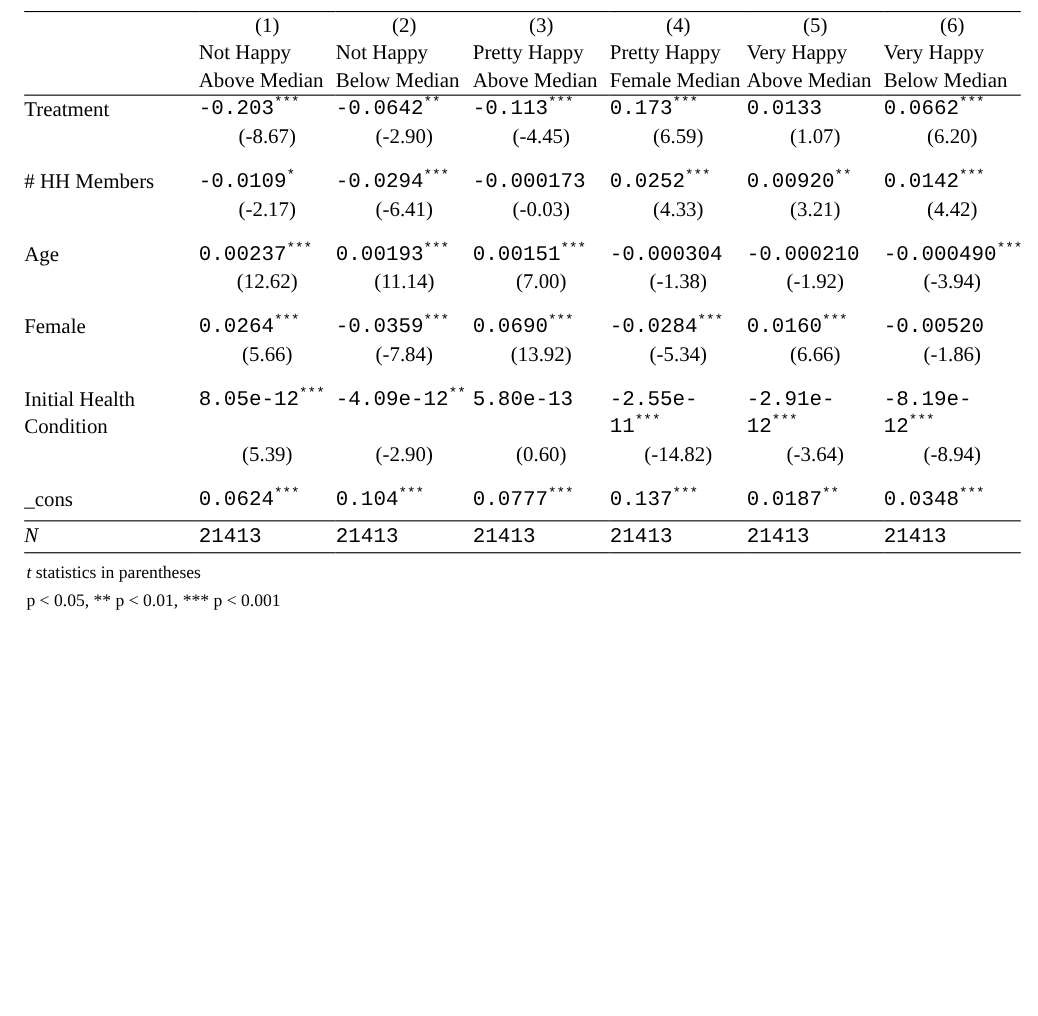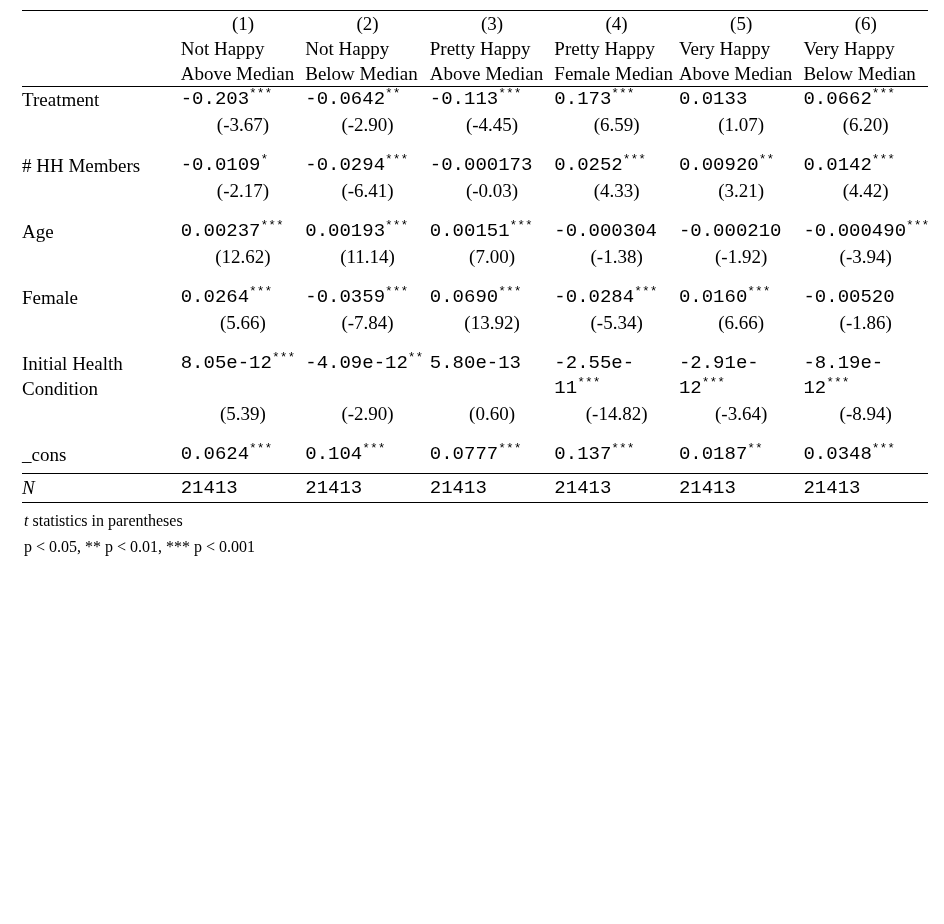--- a/index.html
+++ b/index.html
@@ -167,21 +167,21 @@
           <td class="rowlabel">Treatment</td>
           <td class="cell">-0.203<sup>***</sup></td>
           <td class="cell">-0.0642<sup>**</sup></td>
           <td class="cell">-0.113<sup>***</sup></td>
           <td class="cell">0.173<sup>***</sup></td>
           <td class="cell">0.0133</td>
           <td class="cell">0.0662<sup>***</sup></td>
         </tr>
         <tr>
           <td class="rowlabel">&nbsp;</td>
-          <td class="tcell">(-3.67)</td>
+          <td class="tcell">(-8.67)</td>
           <td class="tcell">(-2.90)</td>
           <td class="tcell">(-4.45)</td>
           <td class="tcell">(6.59)</td>
           <td class="tcell">(1.07)</td>
           <td class="tcell">(6.20)</td>
         </tr>
         <tr class="spacer-row">
           <td></td>
           <td></td>
           <td></td>

